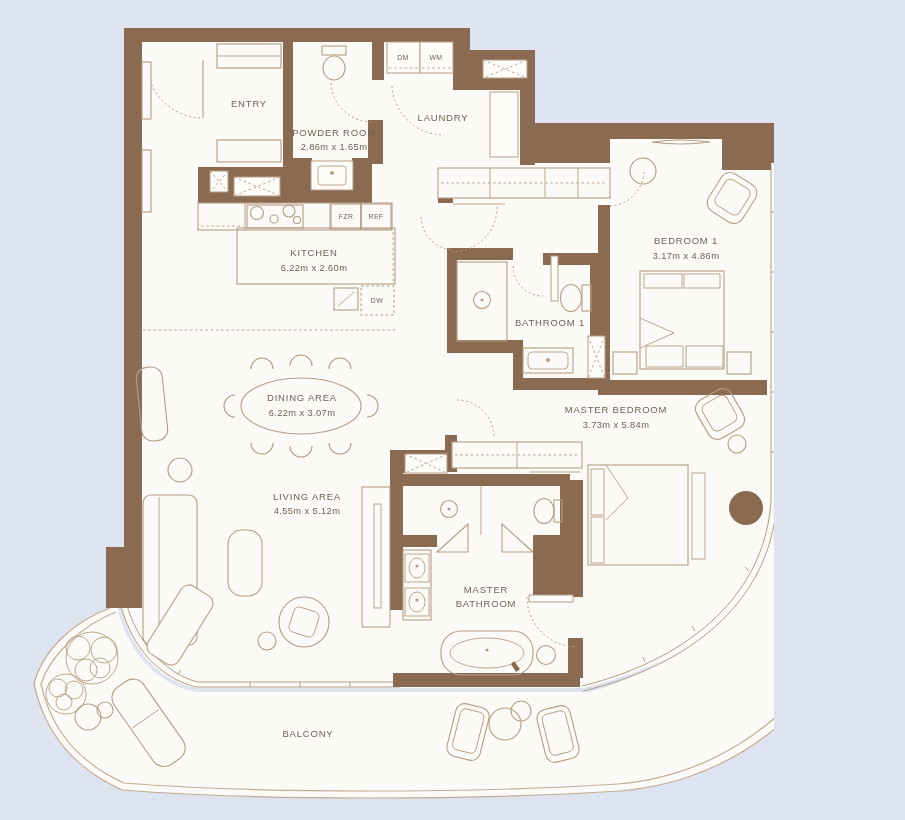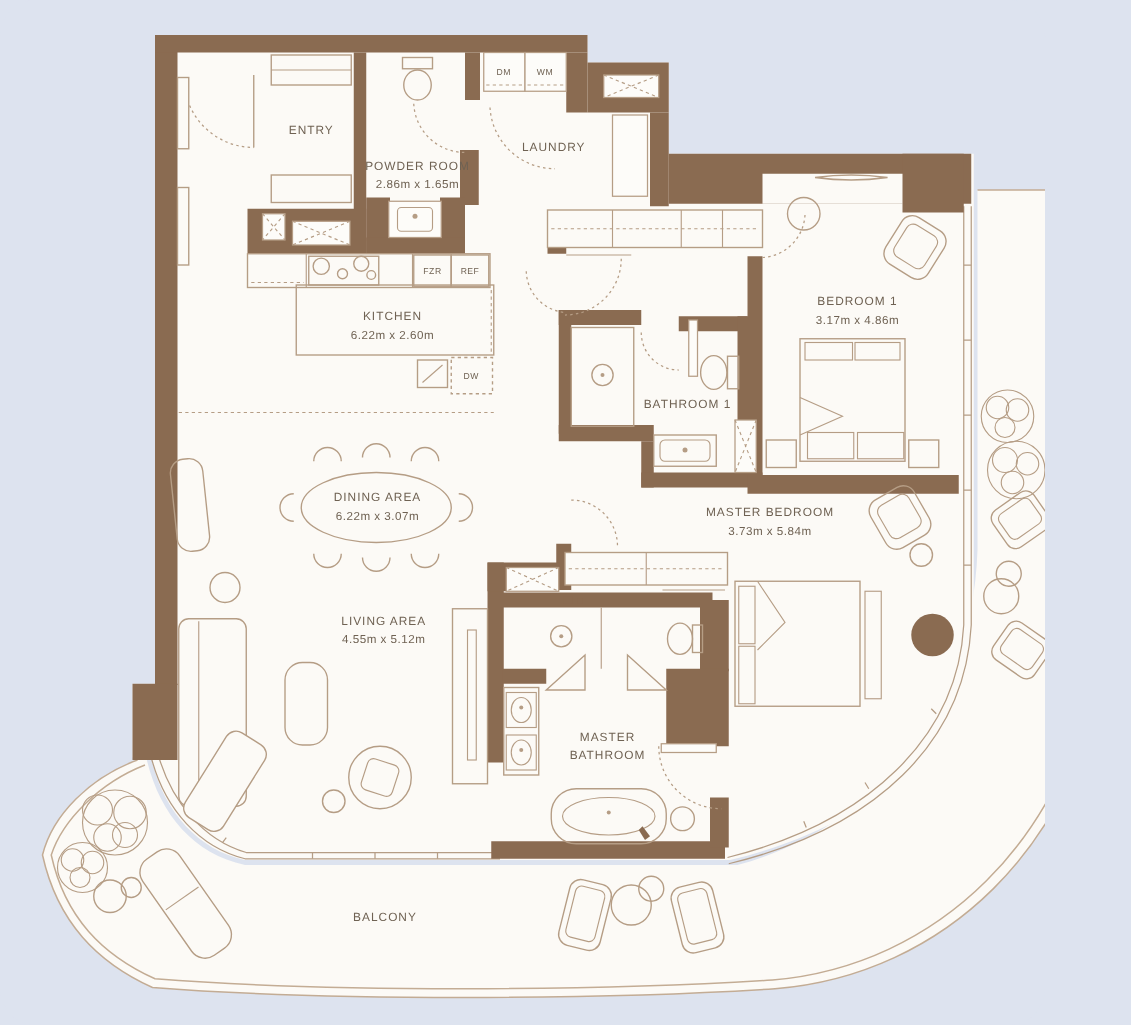--- a/index.html
+++ b/index.html
@@ -1,21 +1,21 @@
 <!DOCTYPE html>
 <html style="--background: #dde3ef; --wall: #8a6b51; --floor: #fcfaf6; --furniture: #b59d85; --text: #6f6253; --parapet: #c3ac94;"><head>
 <meta charset="utf-8">
 <style>
   :root{
     --background:#dde3ef; --wall:#8a6b51; --floor:#fcfaf6;
     --furniture:#b59d85; --text:#6f6253; --parapet:#c3ac94;
   }
   html,body{margin:0;padding:0;}
   body{background:var(--background);font-family:"Liberation Sans",sans-serif;}
-  .stage{position:relative;width:836px;height:820px;background:var(--background);overflow:hidden;border-radius:29px;}
+  .stage{position:relative;width:774px;height:820px;background:var(--background);overflow:hidden;border-radius:29px;}
   svg{display:block;}
   .wall{fill:var(--wall);stroke:none;}
   .floor{fill:var(--floor);stroke:none;}
   .fur{fill:none;stroke:var(--furniture);stroke-width:1.1;}
   .furf{fill:var(--floor);stroke:var(--furniture);stroke-width:1.1;}
   .whitef{fill:#fdfcf9;stroke:var(--furniture);stroke-width:1;}
   .thin{stroke-width:0.9;}
   .dash{stroke-dasharray:2.6 2.6;}
   .dot{fill:var(--furniture);stroke:none;}
   .walldot{fill:var(--wall);stroke:none;}

